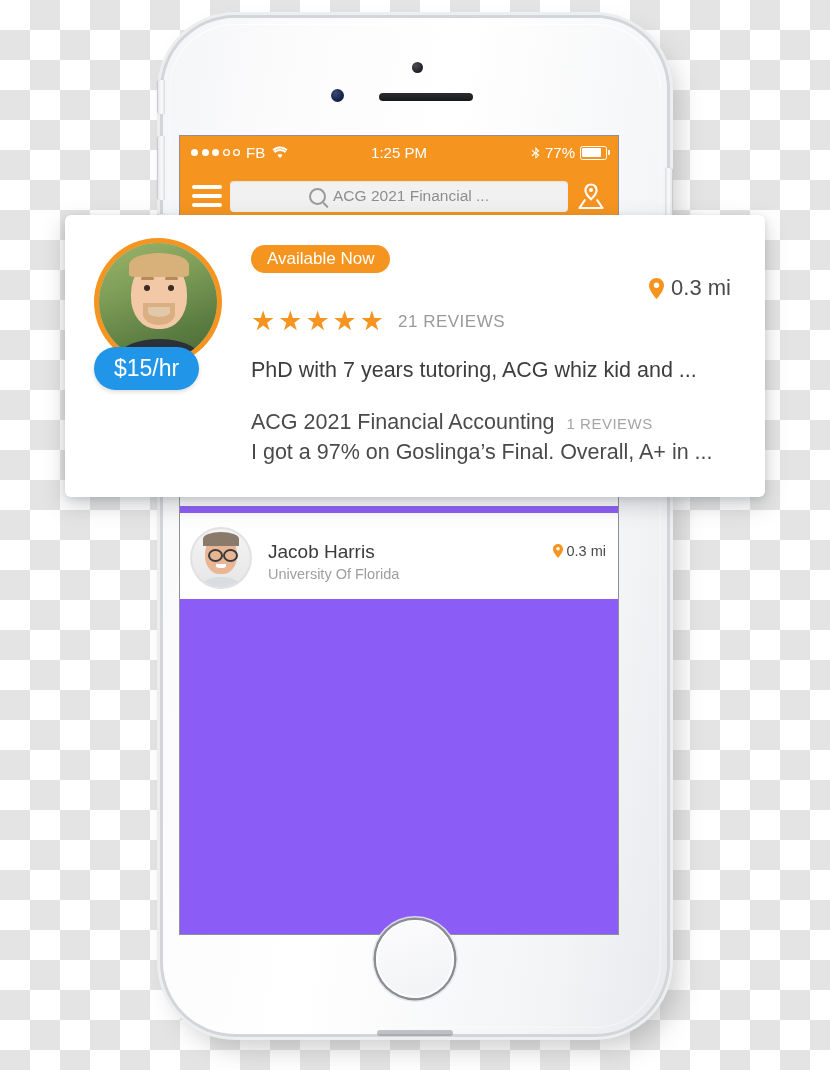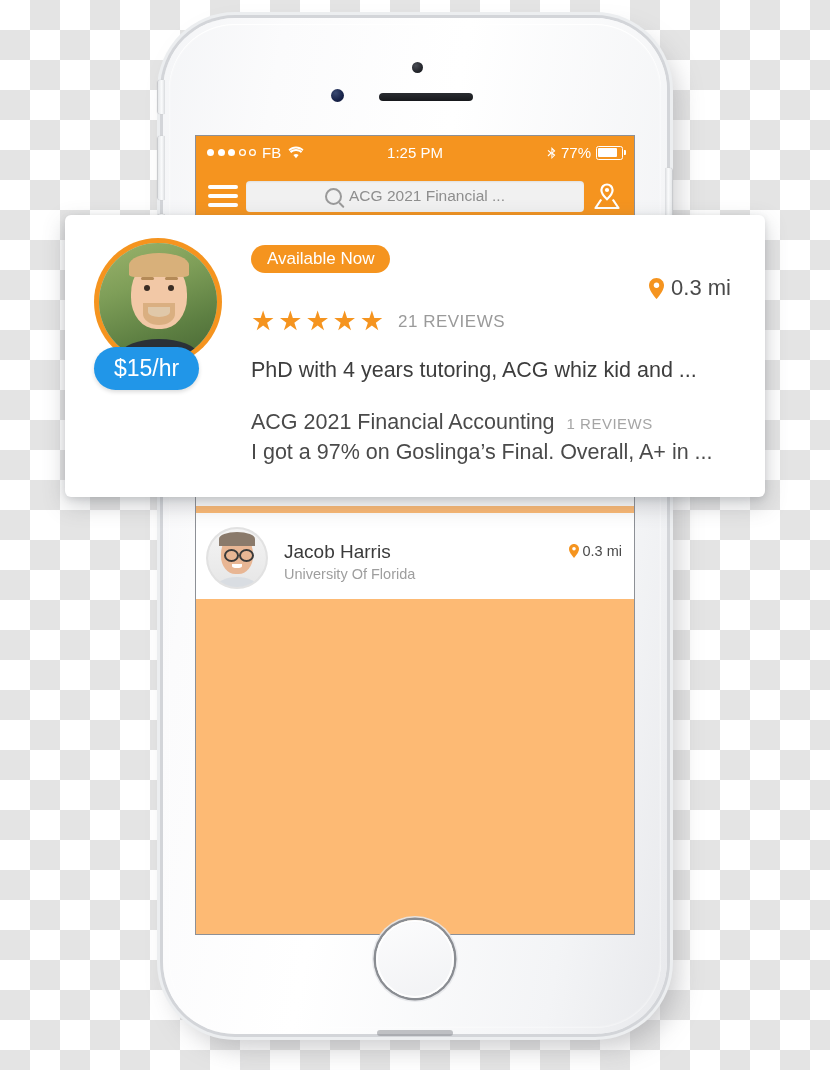--- a/index.html
+++ b/index.html
@@ -59,21 +59,21 @@
       inset 0 0 0 2px rgba(255,255,255,0.9),
       0 0 0 2.5px #8a8d92,
       0 0 0 4px rgba(230,231,234,0.9),
       inset 0 1px 3px rgba(0,0,0,0.05);
   }
   #bottom-notch{position:absolute;left:50%;transform:translateX(-50%);bottom:-2px;
     width:76px;height:6px;border-radius:3px;background:rgba(120,122,128,.45);}
 
   
   #screen{
-    position:absolute;left:33px;top:118px;width:438px;height:798px;
+    position:absolute;left:17px;top:118px;width:438px;height:798px;
     background:#f2f2f2;overflow:hidden;
     box-shadow:0 0 0 1px #8d9096;
   }
 
   
   #statusbar{
     height:33px;background:#f5941f;color:#fff;
     display:flex;align-items:center;padding:0 11px;
     font-size:15px;position:relative;
   }
@@ -106,21 +106,21 @@
     box-shadow:inset 0 1px 2px rgba(0,0,0,.07);margin:0 8px;
   }
   #searchbar .mag{width:13px;height:13px;border:2px solid #9a9a9a;border-radius:50%;
     position:relative;flex:none;}
   #searchbar .mag::after{content:"";position:absolute;right:-5px;bottom:-3px;width:7px;height:2px;
     background:#9a9a9a;transform:rotate(45deg);border-radius:1px;}
   #searchbar .stext{color:#8e8e8e;font-size:15.5px;white-space:nowrap;}
   #map-pin-icon{width:30px;height:30px;flex:none;}
 
   
-  #list{height:711px;background:#fdba74;overflow:hidden;}
+  #list{height:711px;background:#8b5cf6;overflow:hidden;}
   .lrow{background:#fff;padding:10px 12px 12px 12px;display:flex;gap:10px;position:relative;}
   .lrow + .lrow{margin-top:7px;}
   .avatar-wrap{width:62px;flex:none;position:relative;padding-top:2px;}
   .avatar{width:58px;height:58px;border-radius:50%;overflow:hidden;position:relative;
     background:#ddd;box-shadow:0 0 0 2px #e2e2e2;}
   .avatar.hl{box-shadow:0 0 0 3px #f5941f;}
   .price{
     position:absolute;left:-2px;top:44px;background:#2196e8;color:#fff;
     border-radius:12px;padding:2px 9px;font-size:13.5px;white-space:nowrap;
     box-shadow:0 1px 2px rgba(0,0,0,.12);
@@ -406,20 +406,20 @@
               <circle cx="5" cy="4.8" r="1.8" fill="#fff"></circle>
             </svg>
         </span>
         <span>0.3 mi</span>
       </div>
     </div>
     <div id="fc-stars-line">
       <span id="fc-stars">★★★★★</span>
       <span id="fc-rev">21 REVIEWS</span>
     </div>
-    <div id="fc-bio">PhD with 4 years tutoring, ACG whiz kid and ...</div>
+    <div id="fc-bio">PhD with 7 years tutoring, ACG whiz kid and ...</div>
     <div id="fc-course">
       <span id="fc-cname">ACG 2021 Financial Accounting</span>
       <span id="fc-crev">1 REVIEWS</span>
     </div>
     <div id="fc-cquote">I got a 97% on Goslinga’s Final. Overall, A+ in ...</div>
   </div>
 </div>
 
 </body></html>

